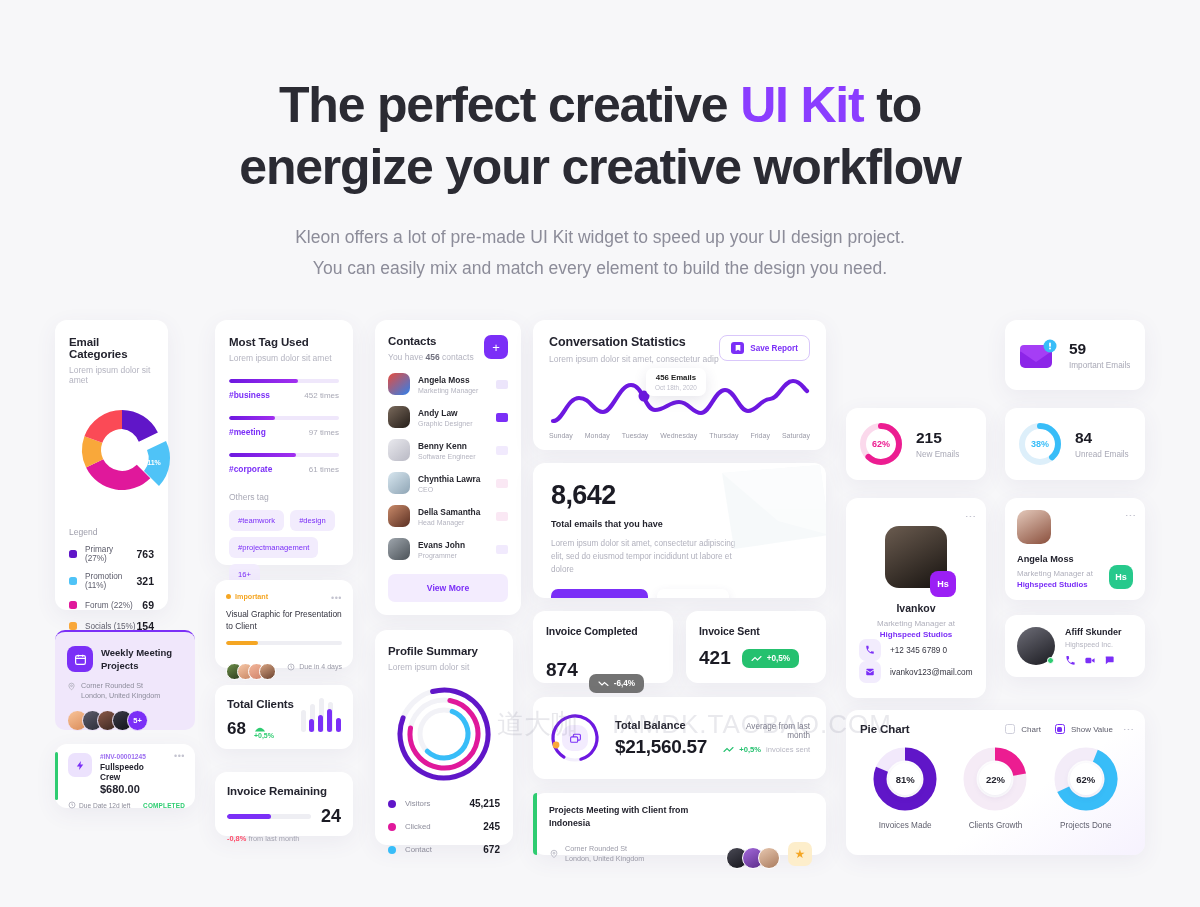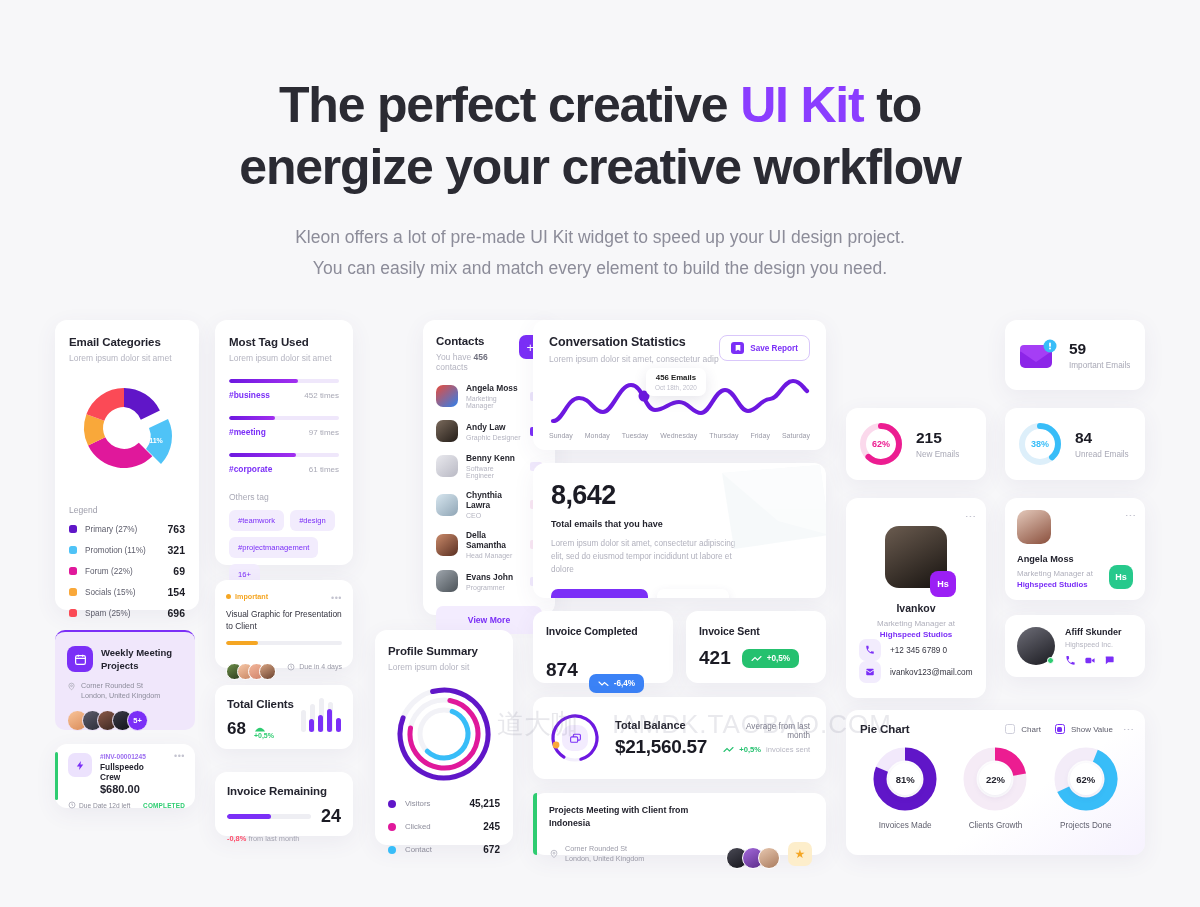--- a/index.html
+++ b/index.html
@@ -39,21 +39,21 @@
   .card {
     position: absolute;
     background: #ffffff;
     border-radius: 12px;
     box-shadow: 0 6px 22px rgba(80,70,130,.07);
   }
   .ttl { font-size: 11.5px; font-weight: 700; color: #23232e; letter-spacing: -.1px; }
   .sub { font-size: 8.5px; color: #b4b4c0; margin-top: 5px; }
 
   
-  #c-emailcat { left: 55px; top: 20px; width: 144px; height: 290px; padding: 16px 14px; }
+  #c-emailcat { left: 55px; top: 20px; width: 113px; height: 290px; padding: 16px 14px; }
   #c-emailcat .donutwrap { position: relative; width: 112px; height: 112px; margin: 14px auto 0; }
   .legend-lbl { font-size: 8.5px; color: #9d9daa; margin: 16px 0 8px; }
   .lrow { display: flex; align-items: center; margin-bottom: 9px; }
   .ldot { width: 8px; height: 8px; border-radius: 2.5px; margin-right: 8px; flex: 0 0 auto; }
   .lname { font-size: 8.2px; color: #5d5d6b; flex: 1; }
   .lval { font-size: 10.5px; font-weight: 700; color: #1b1b24; }
 
   
   #c-weekly { left: 55px; top: 330px; width: 140px; height: 100px; padding: 14px 12px;
     background: #f0e7fb; border-radius: 10px; box-shadow:none; border-top: 2.5px solid #7b2ff7; }
@@ -119,21 +119,21 @@
   
   #c-remain { left: 215px; top: 472px; width: 138px; height: 64px; padding: 13px 12px; }
   .ir-row { display: flex; align-items: center; gap: 10px; margin-top: 9px; }
   .ir-bar { flex: 1; height: 5px; border-radius: 3px; background: #eeeef3; overflow: hidden; }
   .ir-bar > i { display: block; height: 100%; background: #7b2ff7; border-radius: 3px; }
   .ir-num { font-size: 18px; font-weight: 700; color: #1b1b24; }
   .ir-note { font-size: 7.4px; color: #a4a4b1; margin-top: 7px; }
   .ir-note b { color: #ff4d6a; }
 
   
-  #c-contacts { left: 375px; top: 20px; width: 132px; height: 295px; padding: 15px 13px; margin-left: 48px; }
+  #c-contacts { left: 375px; top: 20px; width: 146px; height: 295px; padding: 15px 13px; }
   .ct-head { display: flex; justify-content: space-between; align-items: flex-start; }
   .ct-add { width: 24px; height: 24px; border-radius: 7px; background: #7b2ff7; color: #fff;
     font-size: 13px; display: flex; align-items: center; justify-content: center; }
   .ct-row { display: flex; align-items: center; gap: 8px; margin-top: 11px; }
   .ct-av { width: 22px; height: 22px; border-radius: 7px; flex: 0 0 auto; }
   .ct-n { font-size: 8.4px; font-weight: 600; color: #27272f; }
   .ct-r { font-size: 7px; color: #b4b4c0; margin-top: 2px; }
   .ct-mail { width: 12px; height: 9px; border-radius: 2px; flex: 0 0 auto; }
   .viewmore { margin-top: 14px; height: 28px; border-radius: 7px; background: #f3ecfe;
     display: flex; align-items: center; justify-content: center;
@@ -173,21 +173,21 @@
   .btn-ghost { background: #fff; color: #7c7c8c; font-size: 8.5px; padding: 8px 14px;
     border-radius: 7px; box-shadow: 0 3px 10px rgba(70,60,120,.10); }
 
   
   #c-invcomp { left: 533px; top: 311px; width: 140px; height: 72px; padding: 14px 13px; }
   #c-invsent { left: 686px; top: 311px; width: 140px; height: 72px; padding: 14px 13px; }
   .is-row { display: flex; align-items: center; gap: 11px; margin-top: 10px; }
   .is-num { font-size: 19px; font-weight: 700; color: #1b1b24; }
   .pill { display: flex; align-items: center; gap: 5px; border-radius: 7px;
     padding: 5px 9px; font-size: 8.2px; font-weight: 700; color: #fff; }
-  .pill.red { background: #3b82f6; margin-top: 27px; }
+  .pill.red { background: #737373; margin-top: 27px; }
   .pill.green { background: #25c16f; }
 
   
   #c-balance { left: 533px; top: 397px; width: 293px; height: 82px; padding: 14px 16px; }
   .tb-flex { display: flex; align-items: center; gap: 14px; height: 100%; }
   .tb-ring { width: 52px; height: 52px; position: relative; flex: 0 0 auto; }
   .tb-title { font-size: 11px; font-weight: 700; color: #23232e; }
   .tb-amt { font-size: 19px; font-weight: 700; color: #1b1b24; margin-top: 5px; letter-spacing: -.3px; }
   .tb-right { margin-left: auto; text-align: right; }
   .tb-avg { font-size: 8.2px; color: #7c7c8c; }

